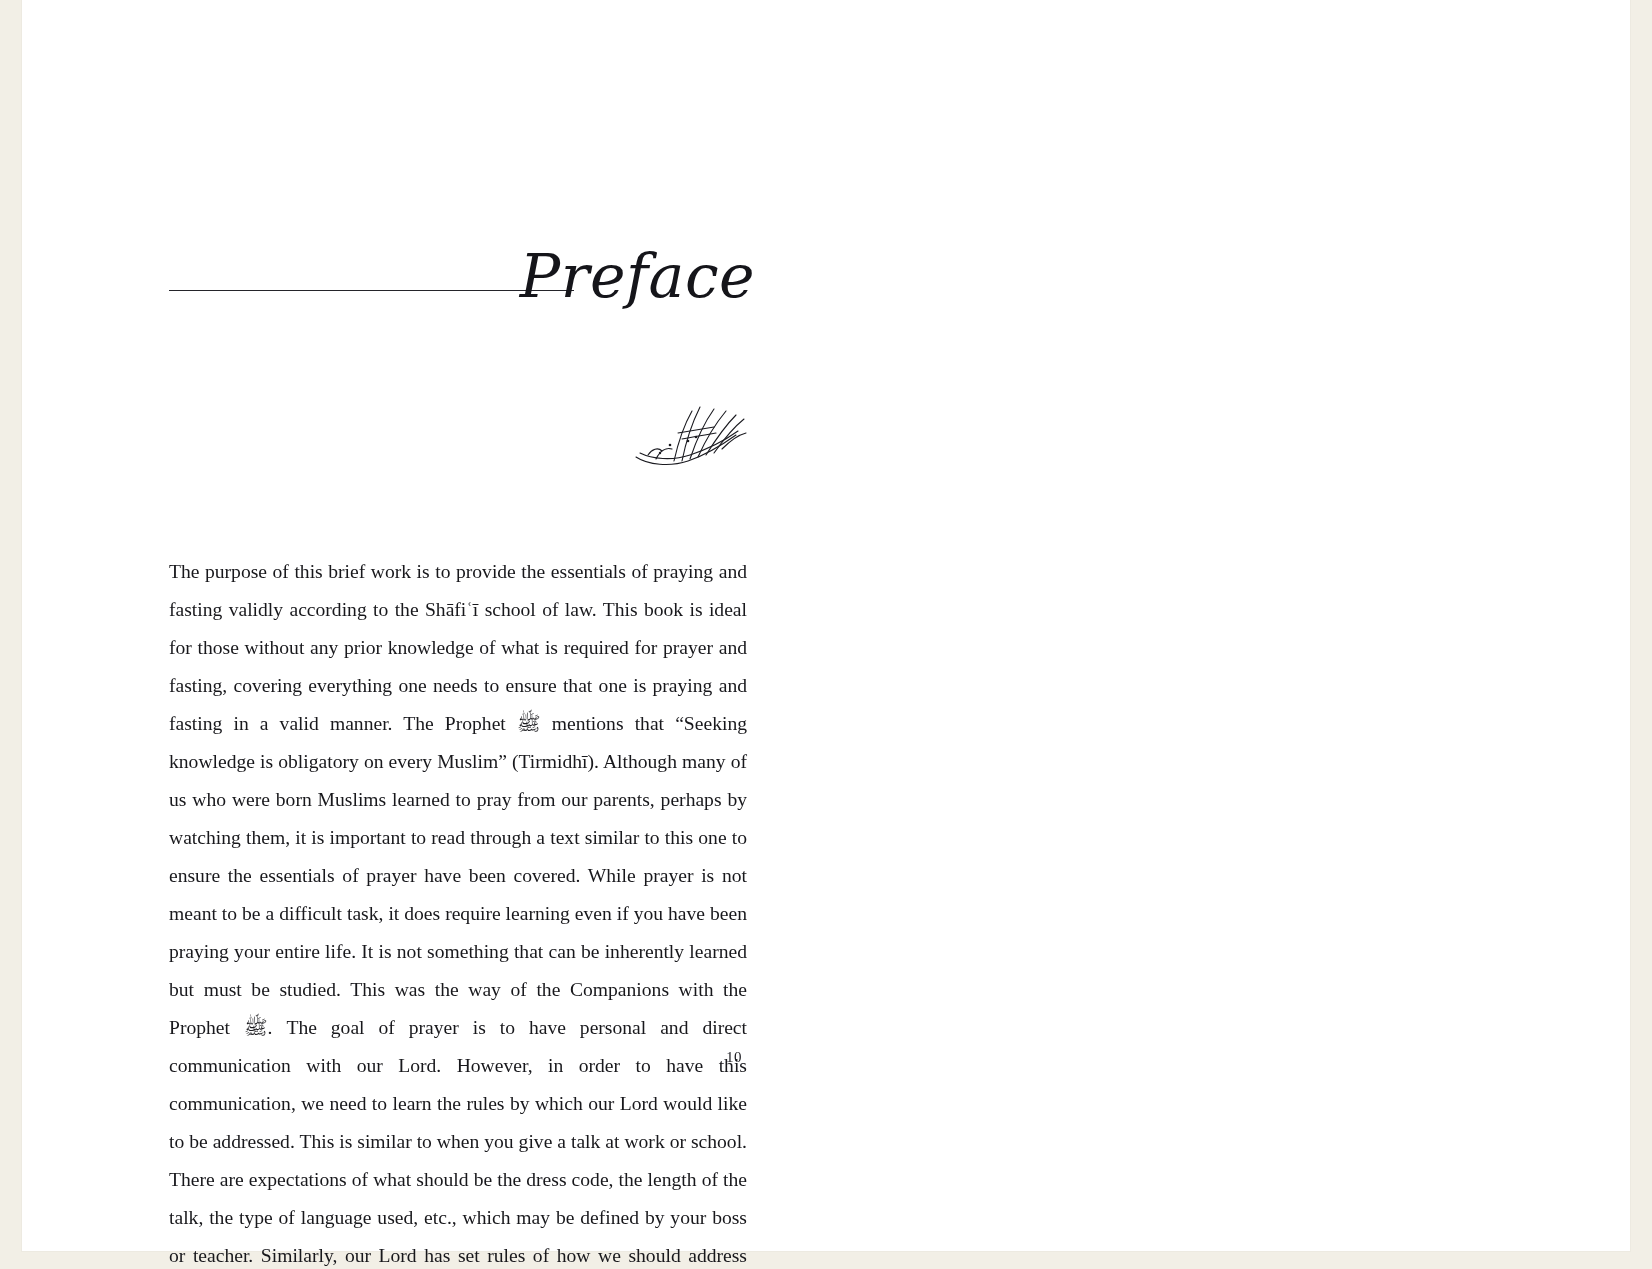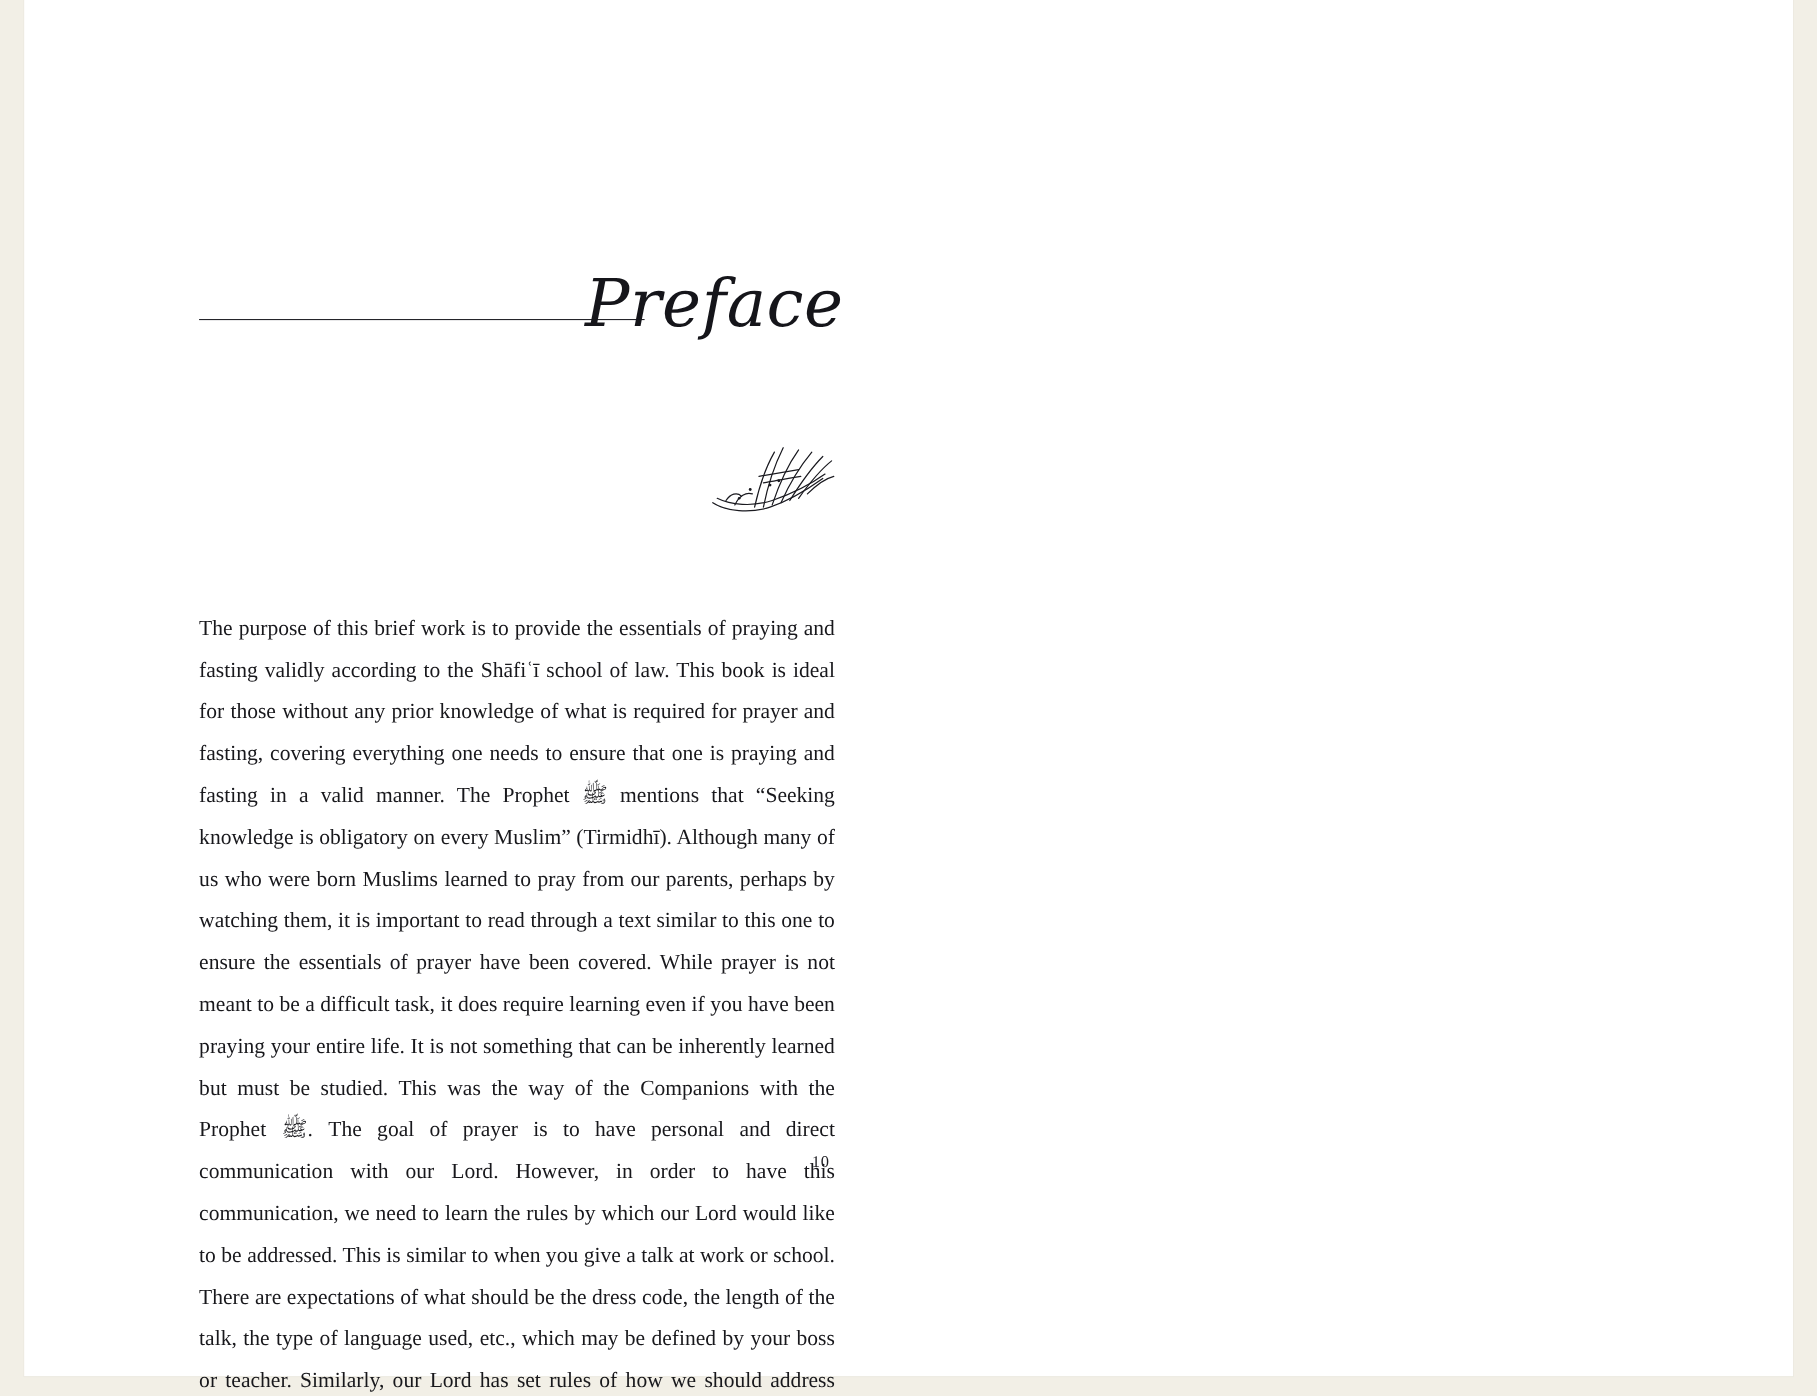--- a/index.html
+++ b/index.html
@@ -22,21 +22,21 @@
     height: 1251px;
     background: #ffffff;
     box-shadow: 0 0 0 1px rgba(0,0,0,0.02);
   }
   .page {
     position: absolute;
     top: 0;
     height: 1251px;
   }
   .page-left {
-    left: 16px;
+    left: 4px;
     width: 804px;
   }
   .page-right {
     left: 804px;
     width: 804px;
   }
 
   
   .preface-head {
     position: absolute;

